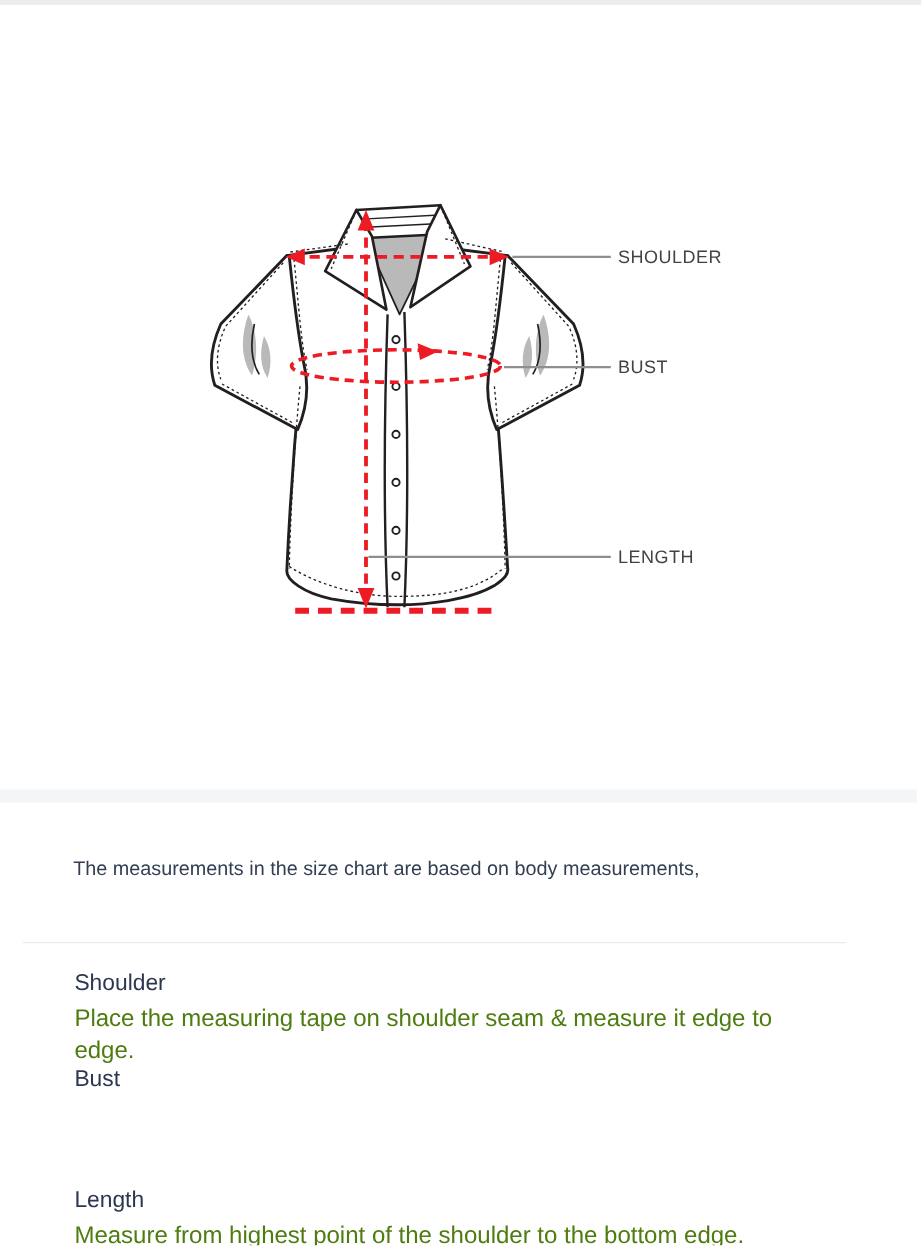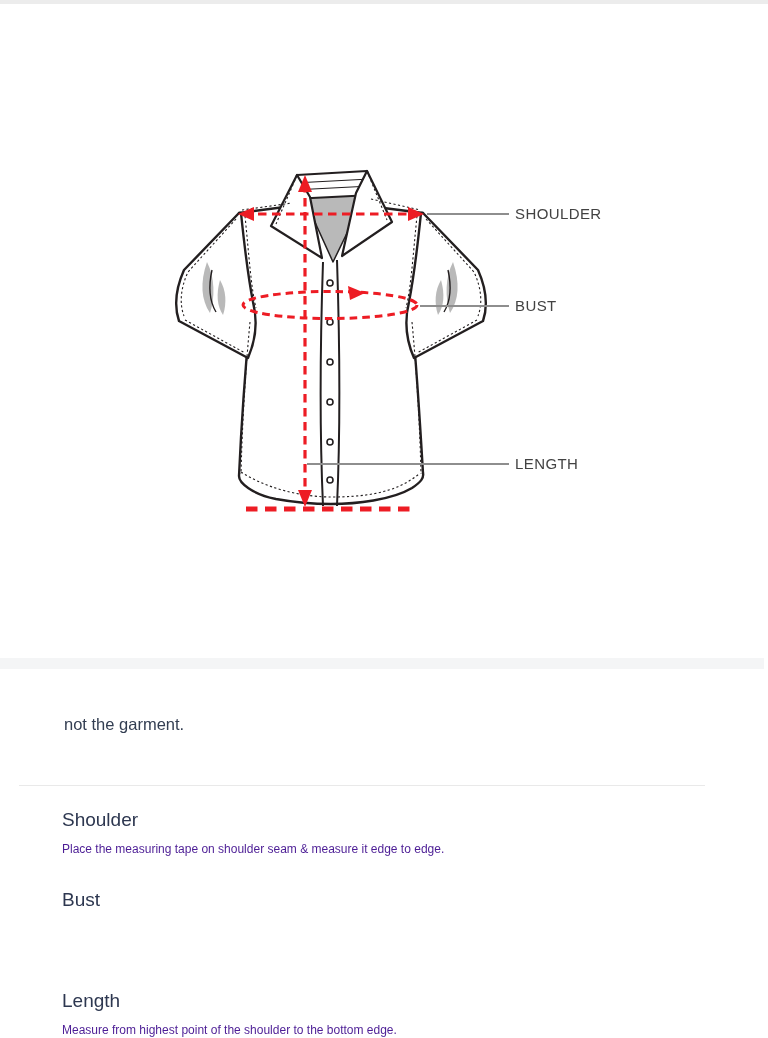--- a/index.html
+++ b/index.html
@@ -45,22 +45,22 @@
     width: 686px; height: 1px;
     background: #e9e9e9; border: none;
   }
   .section { position: absolute; left: 62px; width: 630px; }
   .section h3 {
     font-size: 19px; line-height: 24px;
     font-weight: 500; color: #2d3750;
     margin-bottom: 4px;
   }
   .section p {
-    font-size: 12px; line-height: 27px;
-    color: #4c1d95;
+    font-size: 20px; line-height: 27px;
+    color: #4d7c0f;
     max-width: 625px;
   }
   #sec-shoulder { top: 808px; }
   #sec-bust     { top: 888px; }
   #sec-length   { top: 989px; }
 </style>
 </head>
 <body>
 
 <div class="page">
@@ -142,21 +142,21 @@
     </g>
 
     <text class="shirt-label" x="355" y="69">SHOULDER</text>
     <text class="shirt-label" x="355" y="161">BUST</text>
     <text class="shirt-label" x="355" y="319">LENGTH</text>
   </svg>
 
   <div class="gray-bar"></div>
 
   <div class="note">
-    <div class="line2">not the garment.</div>
+    <div class="line1">The measurements in the size chart are based on body measurements,</div>
   </div>
 
   <hr class="divider">
 
   <div class="section" id="sec-shoulder">
     <h3>Shoulder</h3>
     <p>Place the measuring tape on shoulder seam &amp; measure it edge to edge.</p>
   </div>
 
   <div class="section" id="sec-bust">

